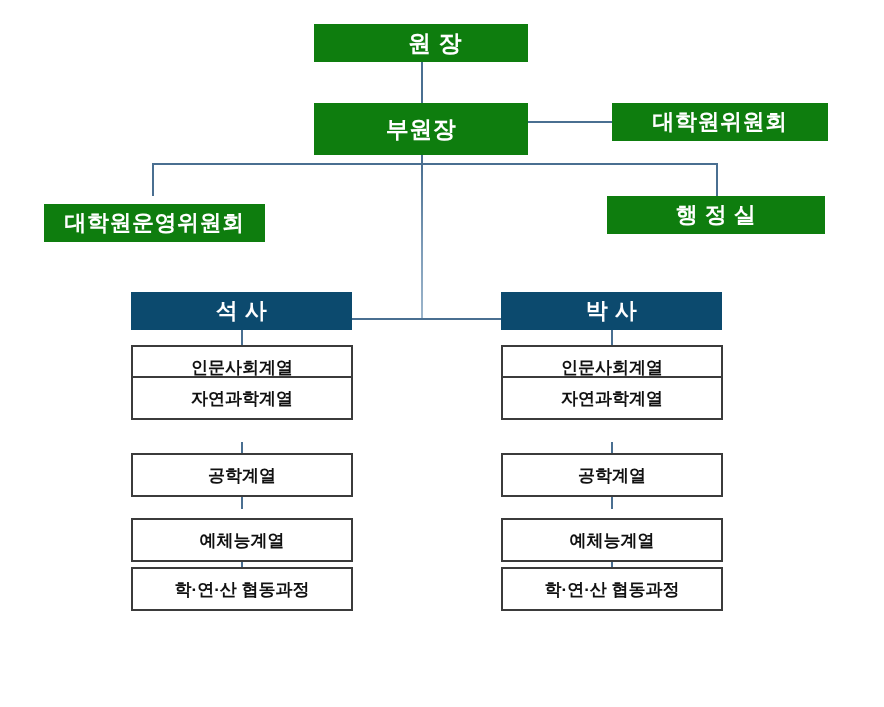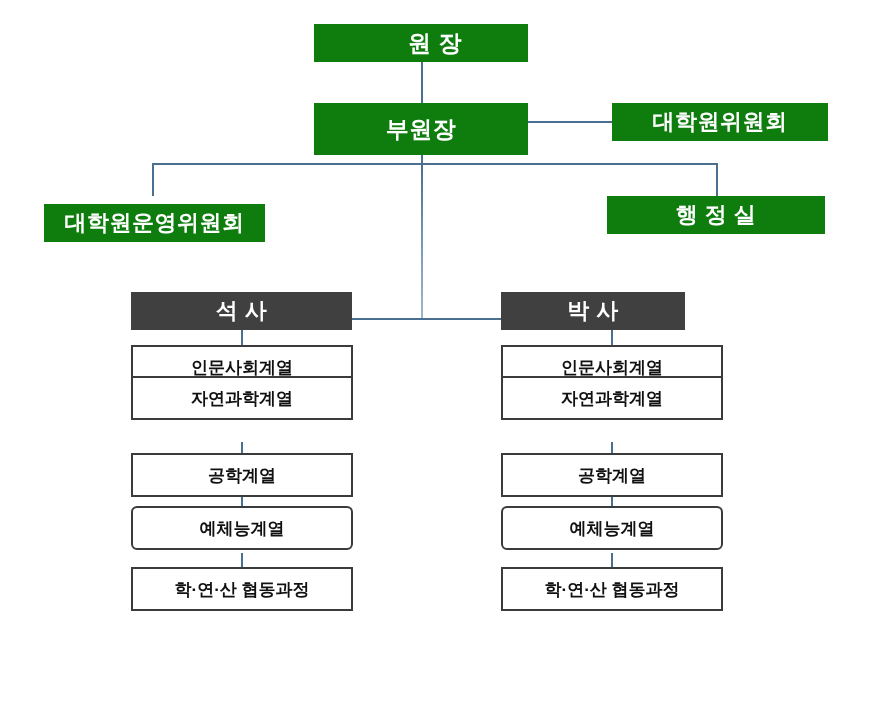--- a/index.html
+++ b/index.html
@@ -37,29 +37,29 @@
     display: flex;
     align-items: center;
     justify-content: center;
     color: #ffffff;
     font-weight: bold;
     letter-spacing: 0.5px;
     white-space: nowrap;
     line-height: 1;
   }
   .node-dark { background: #0E7D0E; }
-  .node-mid  { background: #404040; }
+  .node-mid  { background: #0c4a6e; }
 
   .n-won      { left: 314px; top: 24px;  width: 214px; height: 38px; font-size: 23px; padding-left: 28px; }
   .n-bu       { left: 314px; top: 103px; width: 214px; height: 52px; font-size: 23px; }
   .n-comm     { left: 612px; top: 103px; width: 216px; height: 38px; font-size: 22px; }
   .n-oper     { left: 44px;  top: 204px; width: 221px; height: 38px; font-size: 22px; }
   .n-admin    { left: 607px; top: 196px; width: 218px; height: 38px; font-size: 22px; }
   .n-master   { left: 131px; top: 292px; width: 221px; height: 38px; font-size: 22px; }
-  .n-doctor   { left: 501px; top: 292px; width: 184px; height: 38px; font-size: 22px; }
+  .n-doctor   { left: 501px; top: 292px; width: 221px; height: 38px; font-size: 22px; }
 
   
   .leaf {
     position: absolute;
     box-sizing: border-box;
     width: 222px;
     height: 44px;
     background: #ffffff;
     border: 2px solid #3b3b3b;
     display: flex;
@@ -69,21 +69,21 @@
     font-weight: bold;
     color: #111111;
     white-space: nowrap;
     line-height: 1;
   }
   .col-left  { left: 131px; }
   .col-right { left: 501px; }
   .row-0 { top: 345px; }
   .row-1 { top: 376px; }
   .row-2 { top: 453px; }
-  .row-3 { top: 506px; border-radius: 6px; }
+  .row-3 { top: 518px; }
   .row-4 { top: 567px; }
 </style>
 </head>
 <body>
 
 <div id="chart-root">
 
   <div class="line line-v" style="left:421px; top:62px; height:41px;"></div>
 
   <div class="line line-h" style="left:528px; top:121px; width:84px;"></div>

